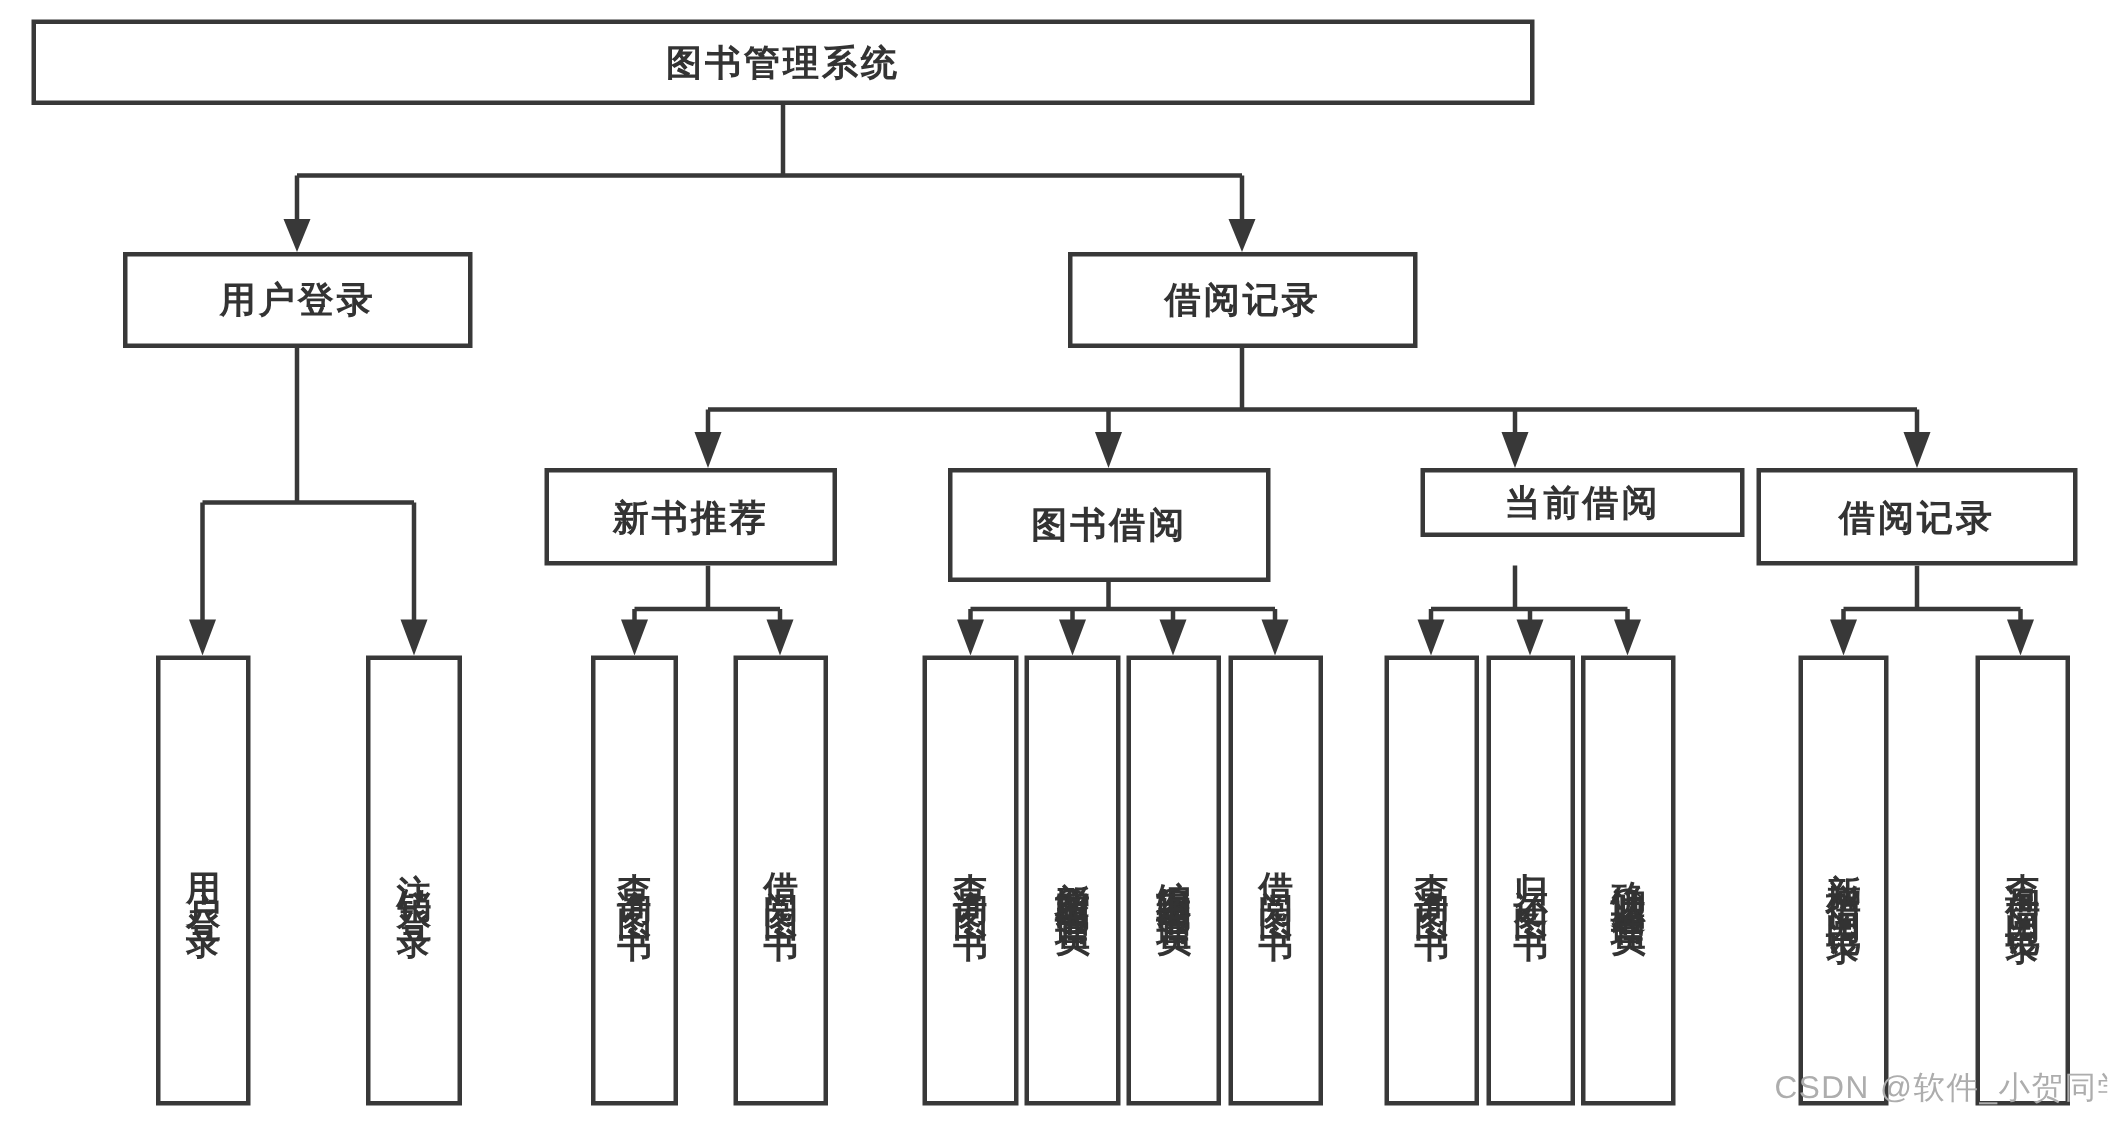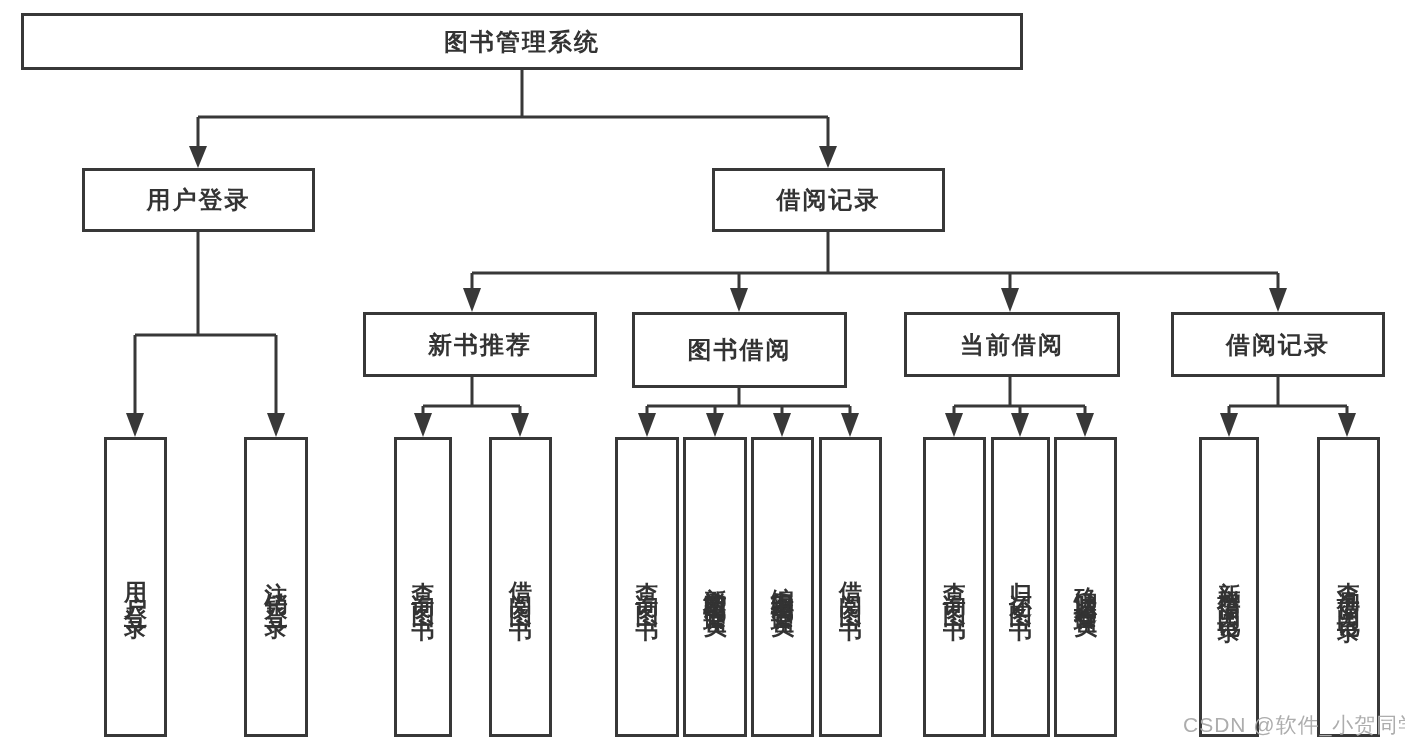--- a/index.html
+++ b/index.html
@@ -93,27 +93,27 @@
     <span>图书管理系统</span>
   </div>
 
   <div class="box hbox" style="left:82px;top:168px;width:233px;height:64px">
     <span>用户登录</span>
   </div>
   <div class="box hbox" style="left:712px;top:168px;width:233px;height:64px">
     <span>借阅记录</span>
   </div>
 
-  <div class="box hbox" style="left:363px;top:312px;width:234px;height:65px">
+  <div class="box hbox" style="left:363px;top:312px;width:195px;height:65px">
     <span>新书推荐</span>
   </div>
   <div class="box hbox" style="left:632px;top:312px;width:215px;height:76px">
     <span>图书借阅</span>
   </div>
-  <div class="box hbox" style="left:904px;top:312px;width:216px;height:65px">
+  <div class="box hbox" style="left:947px;top:312px;width:216px;height:46px">
     <span>当前借阅</span>
   </div>
   <div class="box hbox" style="left:1171px;top:312px;width:214px;height:65px">
     <span>借阅记录</span>
   </div>
 
   <div class="box" style="left:104px;top:437px;width:63px;height:300px">
     <span class="vtext">用户登录</span>
   </div>
   <div class="box" style="left:244px;top:437px;width:64px;height:300px">

